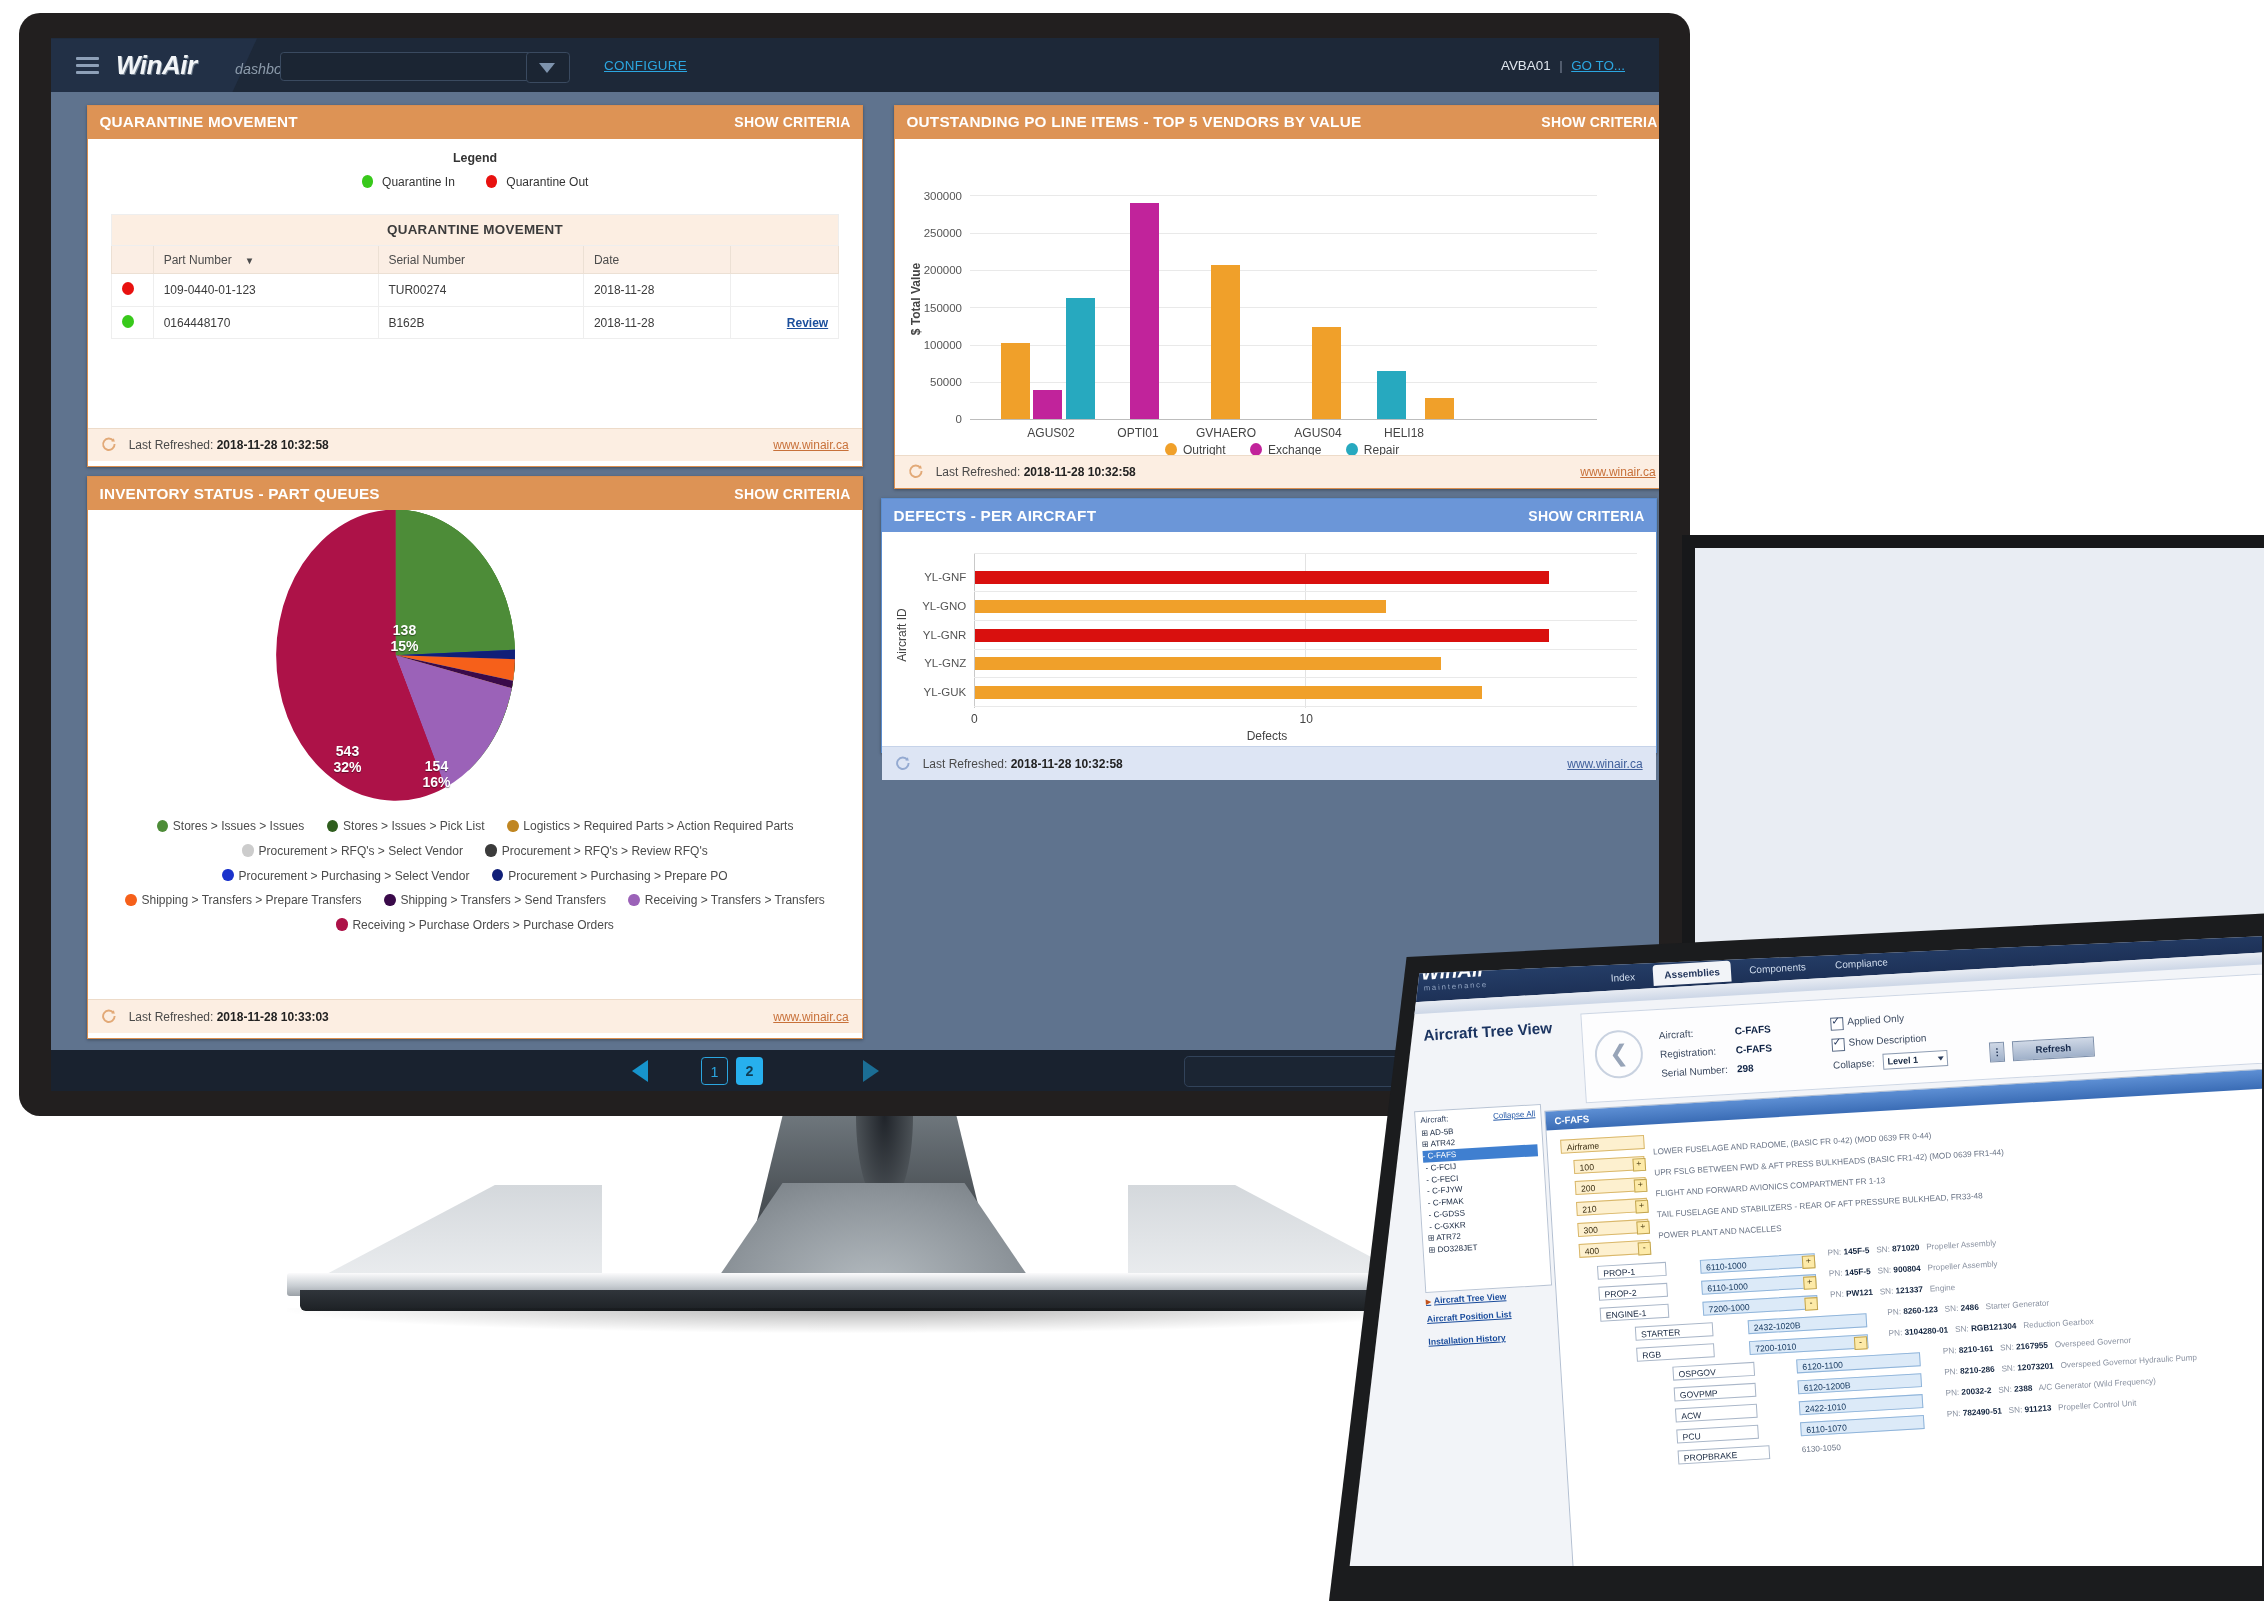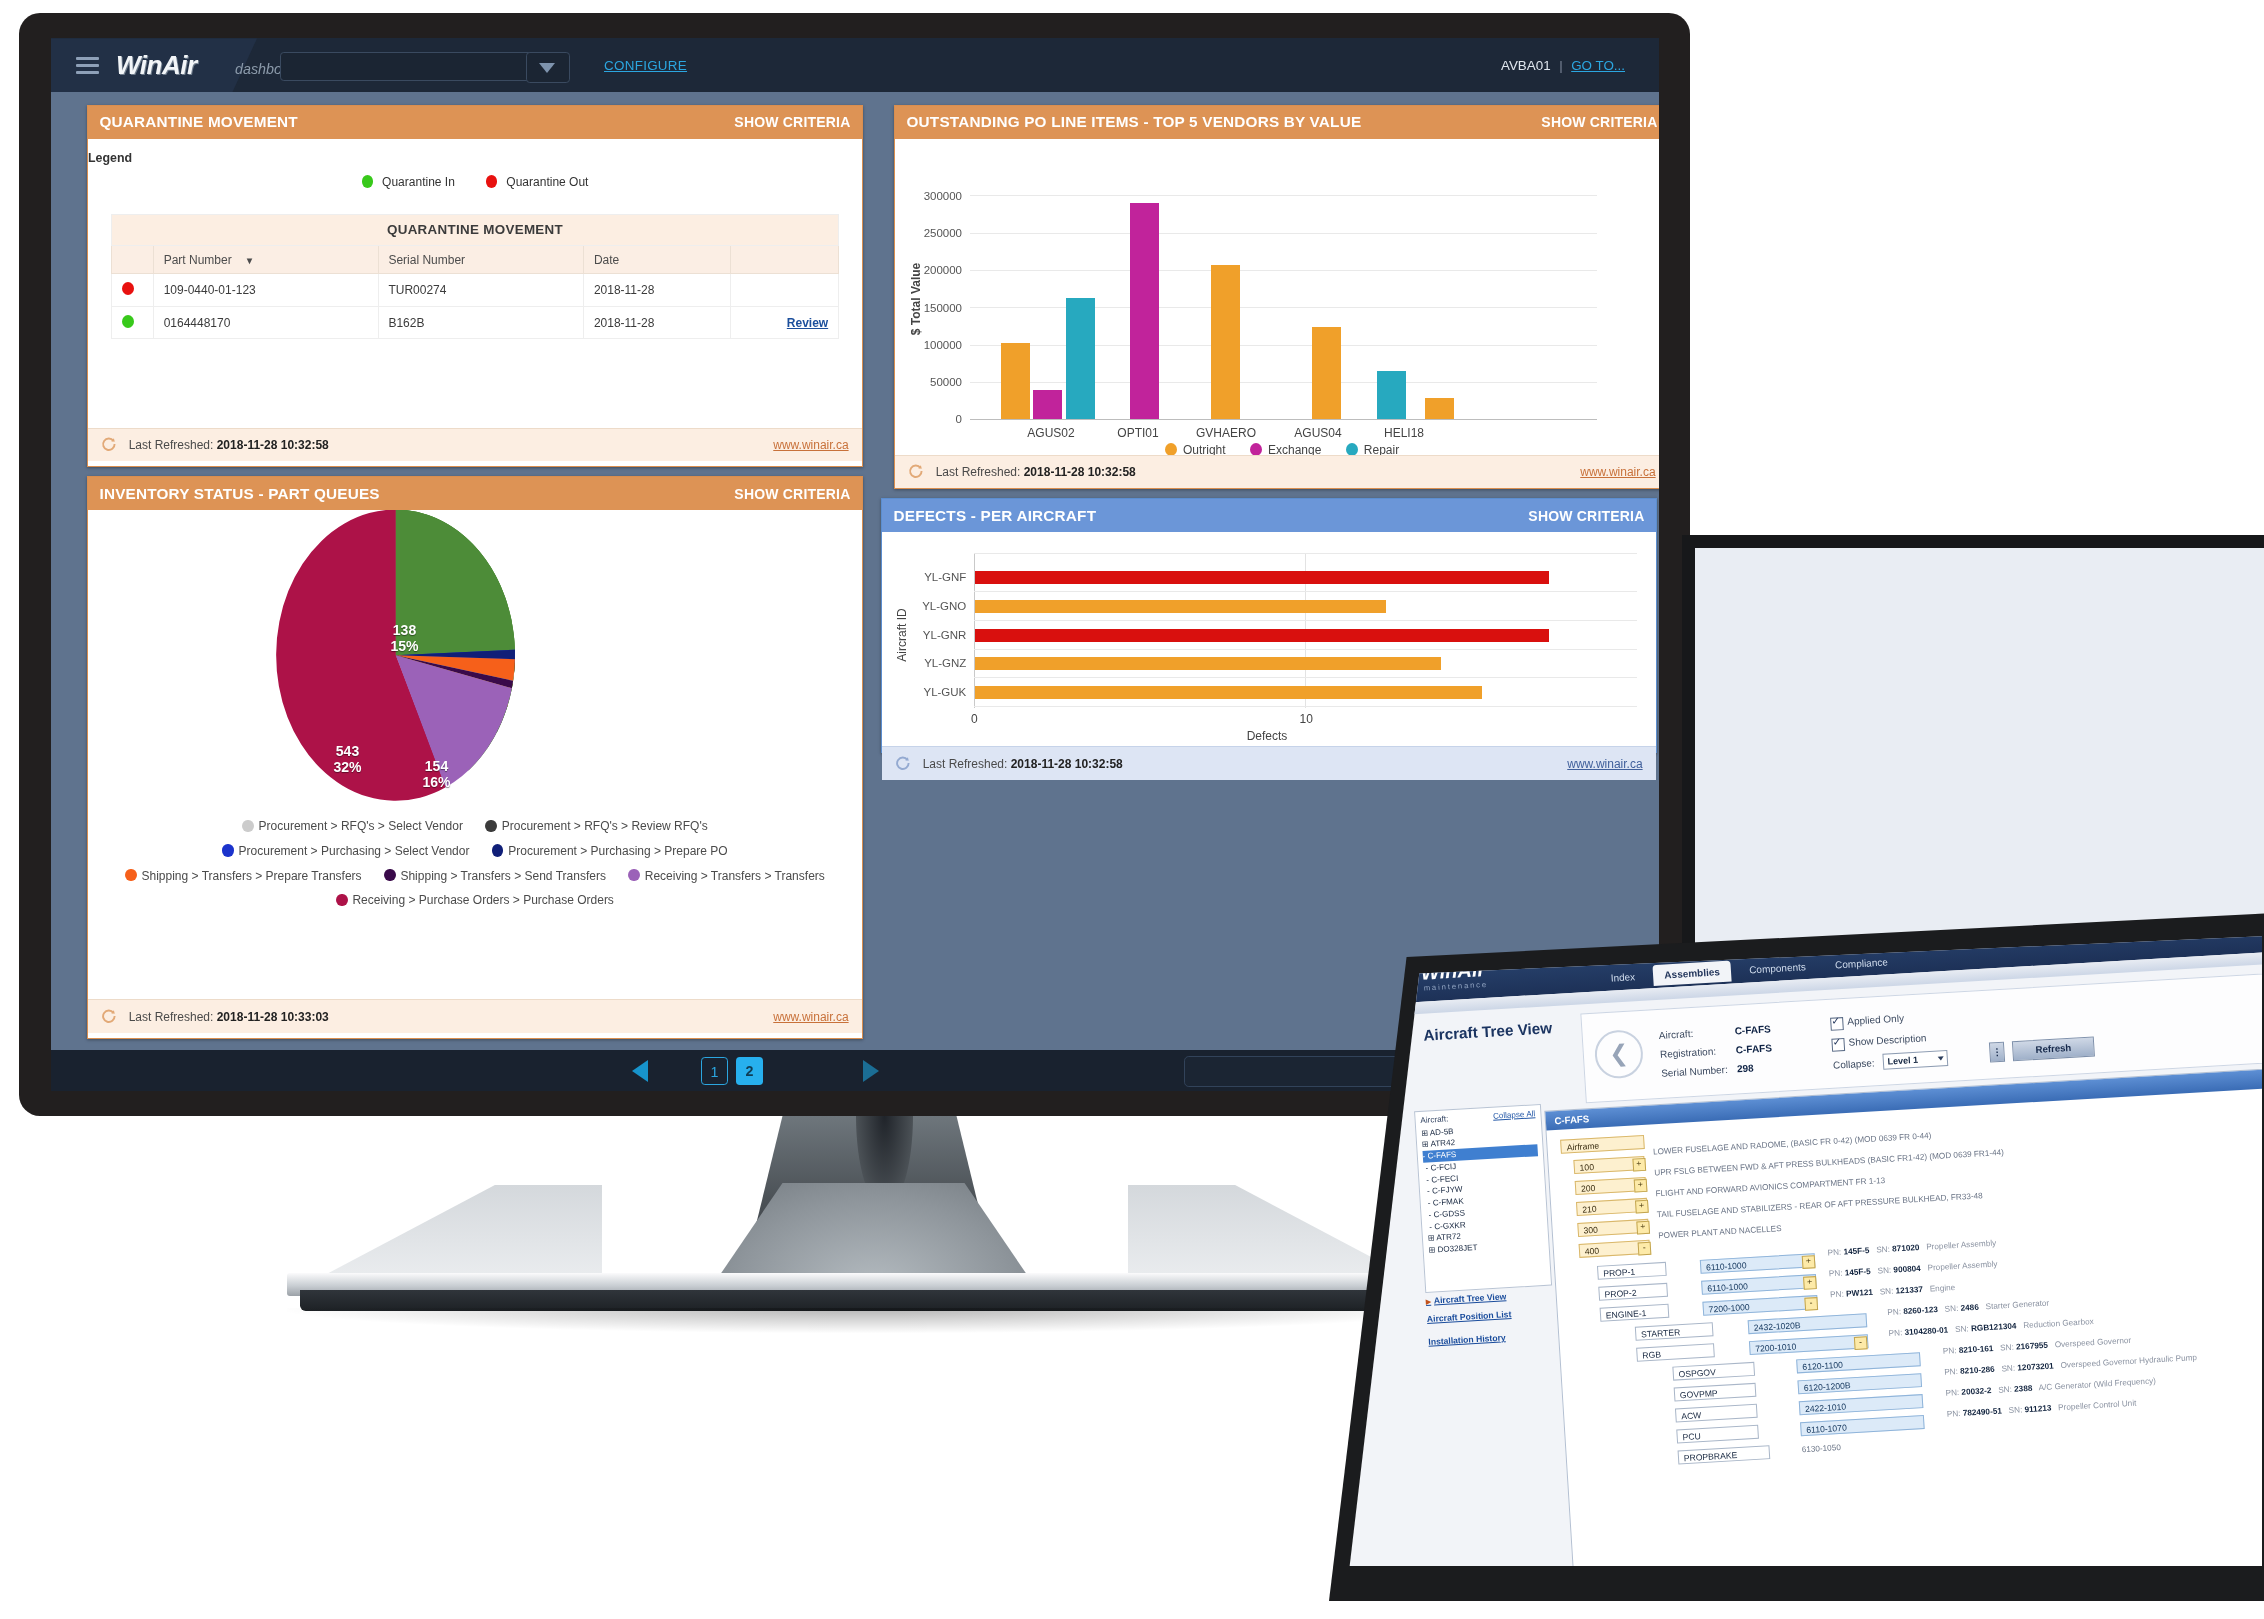--- a/index.html
+++ b/index.html
@@ -53,21 +53,21 @@
   .panel.blue>.pfoot{background:#dde5f4;border-top:1px solid #c6d3e9;}
   .refresh{display:inline-block;width:15.3px;height:15.3px;margin-right:8.6px;vertical-align:-2.9px;}
   .flink{text-decoration:underline;}
   .panel.orange .flink{color:#c8713a;}
   .panel.blue .flink{color:#41609b;}
   .fts{font-weight:bold;color:#222;}
 
   
   #p-quar{left:36px;top:12.4px;width:774px;height:360px;}
   #p-quar .pbody{height:289px;}
-  .legend-title{text-align:left;font-size:12.4px;font-weight:bold;color:#333;margin-top:12.4px;}
+  .legend-title{text-align:center;font-size:12.4px;font-weight:bold;color:#333;margin-top:12.4px;}
   .legend-row{display:flex;justify-content:center;gap:31px;margin-top:9.6px;font-size:12px;color:#333;}
   .legend-row span.dot{display:inline-block;width:11.5px;height:12.4px;border-radius:50%;
         margin-right:5.7px;vertical-align:-1.9px;}
   .qtable{width:94%;margin:25px auto 0;border-collapse:collapse;font-size:12px;}
   .qbanner{background:#fceee2;color:#d98130;font-weight:bold;text-align:center;
            font-size:13.4px;padding:9.6px 0;letter-spacing:0.3px;}
   .qtable th{background:#fbeee4;color:#4c4c4c;font-weight:normal;text-align:left;
              padding:6.7px 9.6px;border:1px solid #ece0d4;font-size:12px;}
   .qtable td{padding:7.6px 9.6px;border:1px solid #eee;color:#3b3b3b;}
   .qdot{display:inline-block;width:12.4px;height:13.4px;border-radius:50%;}
@@ -347,20 +347,25 @@
             <span>543</span><br>
             <span>32%</span>
           </div>
           <div class="pielabel" style="left:315px;top:249px;width:67px">
             <span>154</span><br>
             <span>16%</span>
           </div>
 
           <div class="pielegend">
             <div class="ln">
+              <span class="it"><span class="sw" style="background:#4d8c38"></span><span>Stores &gt; Issues &gt; Issues</span></span>
+              <span class="it"><span class="sw" style="background:#2f5e1e"></span><span>Stores &gt; Issues &gt; Pick List</span></span>
+              <span class="it"><span class="sw" style="background:#c08622"></span><span>Logistics &gt; Required Parts &gt; Action Required Parts</span></span>
+            </div>
+            <div class="ln">
               <span class="it"><span class="sw" style="background:#cccccc"></span><span>Procurement &gt; RFQ's &gt; Select Vendor</span></span>
               <span class="it"><span class="sw" style="background:#3b3b3b"></span><span>Procurement &gt; RFQ's &gt; Review RFQ's</span></span>
             </div>
             <div class="ln">
               <span class="it"><span class="sw" style="background:#1b33cc"></span><span>Procurement &gt; Purchasing &gt; Select Vendor</span></span>
               <span class="it"><span class="sw" style="background:#101f78"></span><span>Procurement &gt; Purchasing &gt; Prepare PO</span></span>
             </div>
             <div class="ln">
               <span class="it"><span class="sw" style="background:#f6601a"></span><span>Shipping &gt; Transfers &gt; Prepare Transfers</span></span>
               <span class="it"><span class="sw" style="background:#3a0a4a"></span><span>Shipping &gt; Transfers &gt; Send Transfers</span></span>

